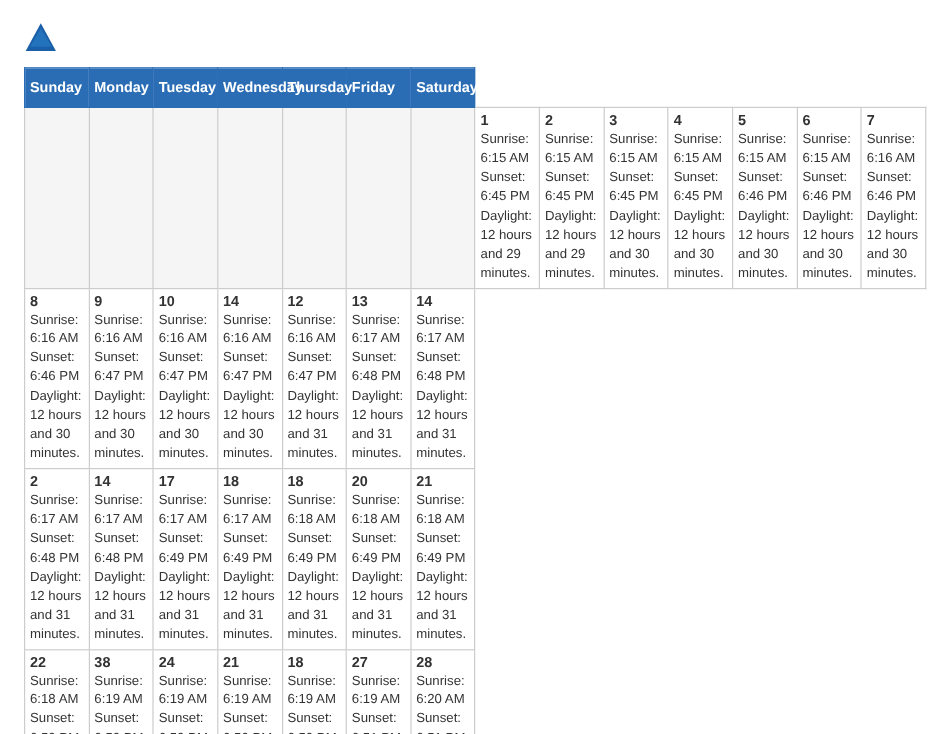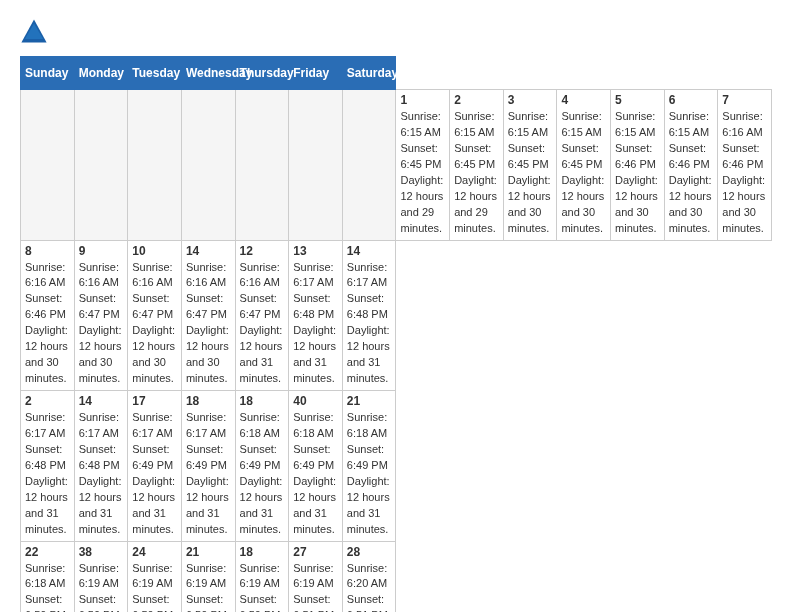--- a/index.html
+++ b/index.html
@@ -216,21 +216,21 @@
           </td>
           <td>
             <span class="day-num">18</span>
             <div class="day-info">Sunrise: 6:17 AM<br>Sunset: 6:49 PM<br>Daylight: 12 hours<br>and 31 minutes.</div>
           </td>
           <td>
             <span class="day-num">18</span>
             <div class="day-info">Sunrise: 6:18 AM<br>Sunset: 6:49 PM<br>Daylight: 12 hours<br>and 31 minutes.</div>
           </td>
           <td>
-            <span class="day-num">40</span>
+            <span class="day-num">20</span>
             <div class="day-info">Sunrise: 6:18 AM<br>Sunset: 6:49 PM<br>Daylight: 12 hours<br>and 31 minutes.</div>
           </td>
           <td>
             <span class="day-num">21</span>
             <div class="day-info">Sunrise: 6:18 AM<br>Sunset: 6:49 PM<br>Daylight: 12 hours<br>and 31 minutes.</div>
           </td>
         </tr>
         <tr>
           <td>
             <span class="day-num">22</span>

